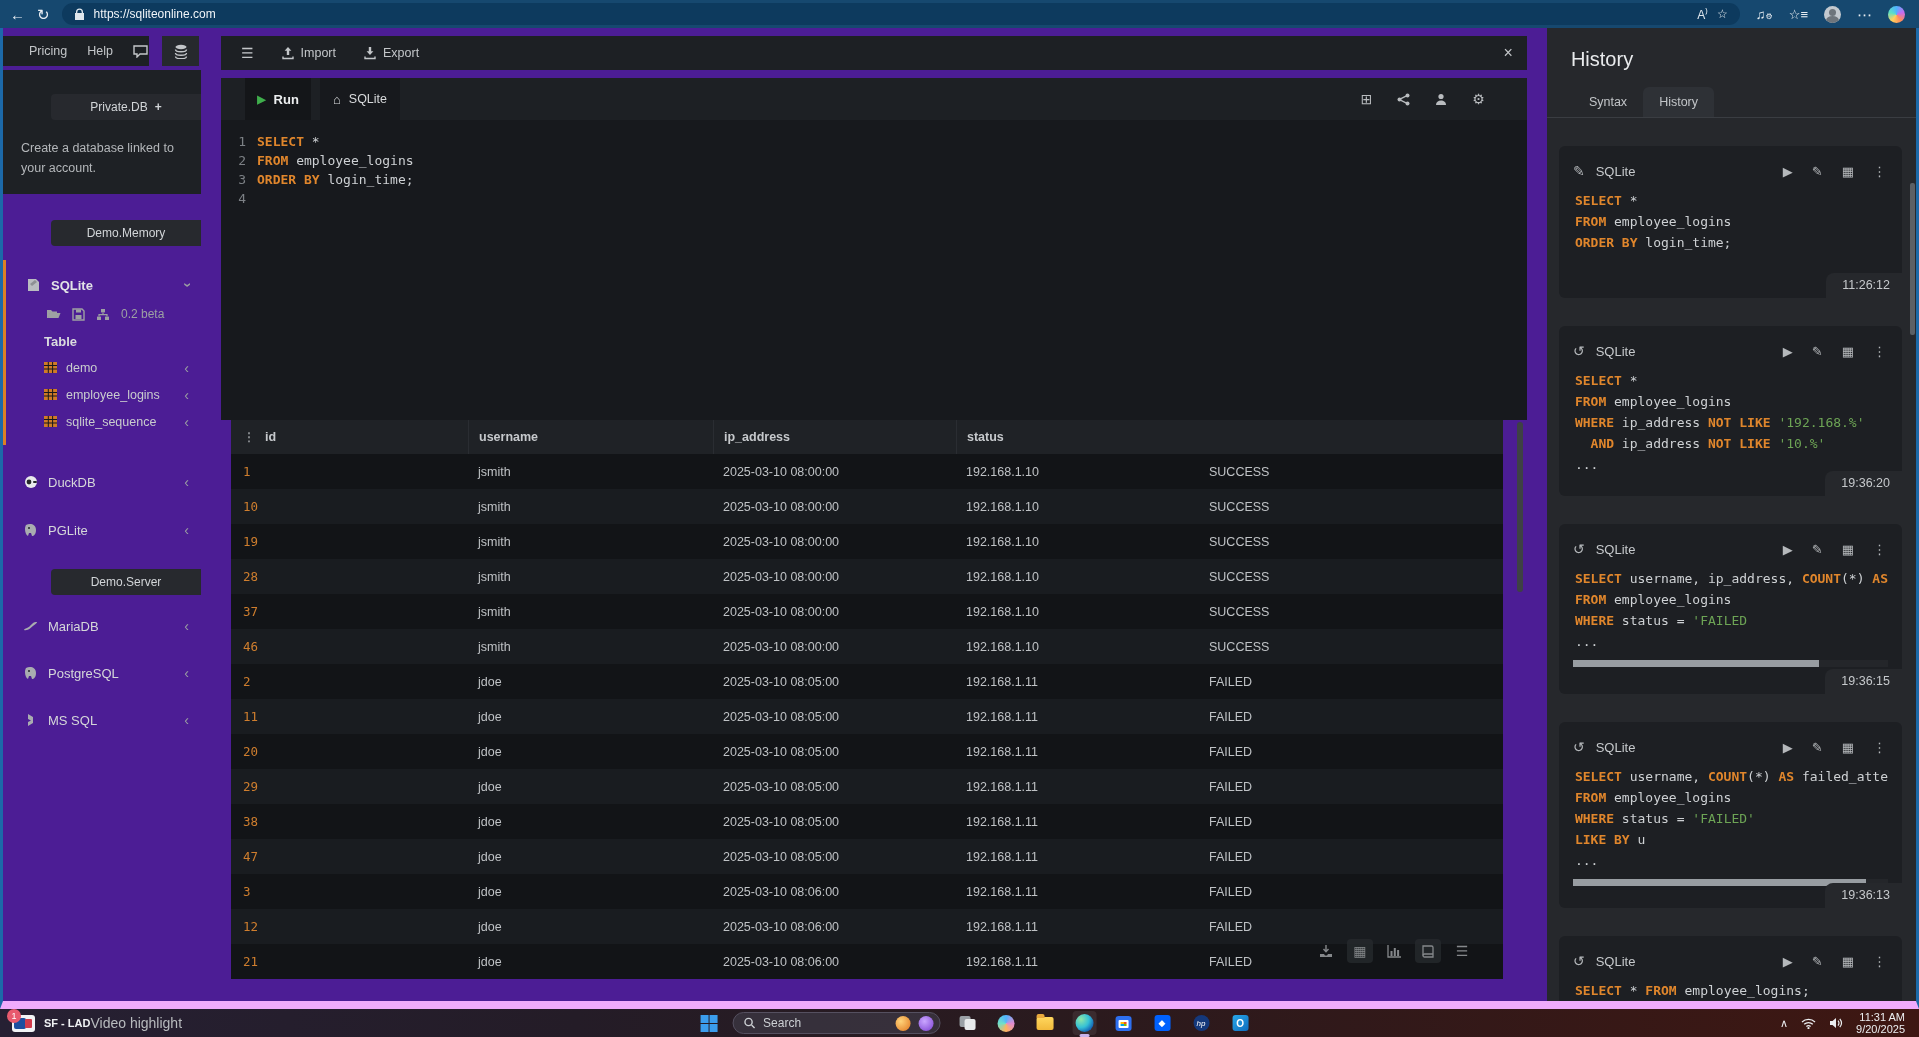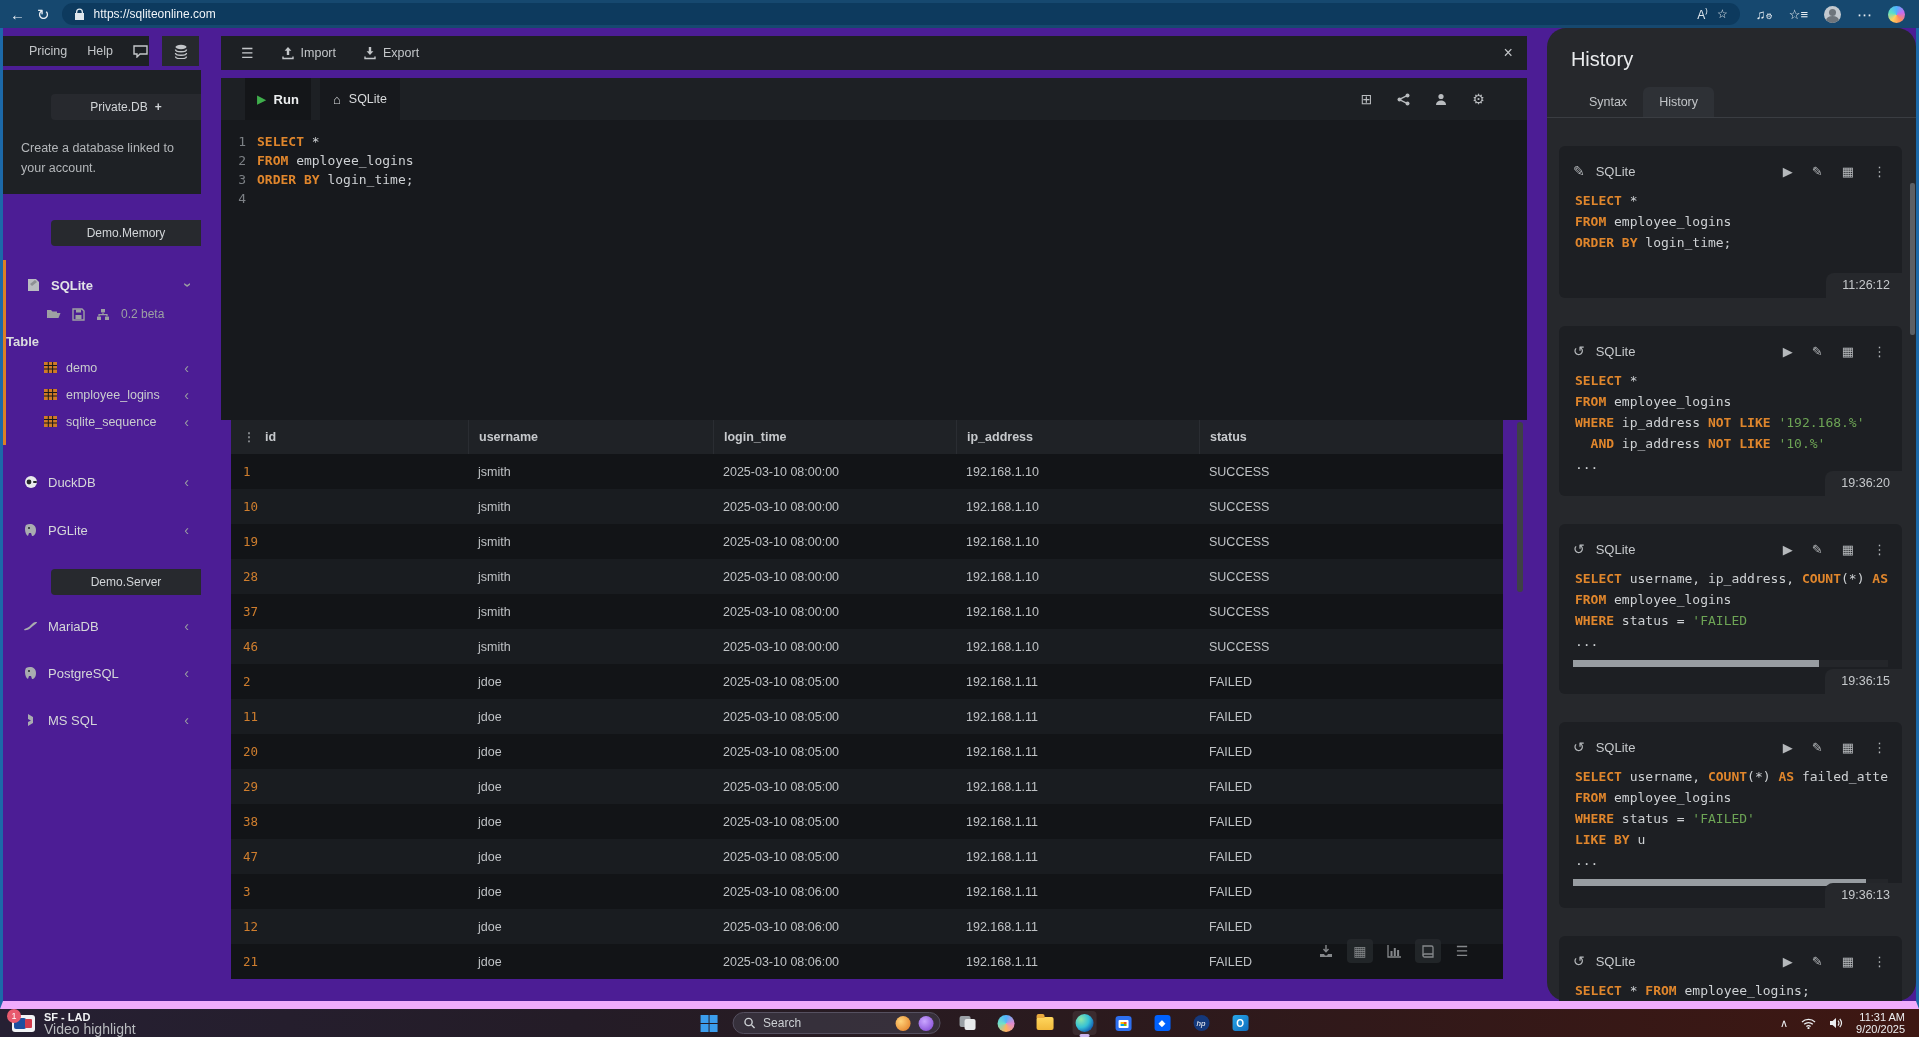--- a/index.html
+++ b/index.html
@@ -30,21 +30,21 @@
   .pdb-block{background:#1e2125;margin-top:4px;padding:24px 0 16px;}
   .side-btn{margin-left:48px;height:26px;background:#27292e;border-radius:4px 0 0 4px;display:flex;align-items:center;justify-content:center;gap:7px;color:#d2d5d8;font-size:12px;cursor:pointer;}
   .pdb-desc{padding:18px 16px 0 18px;color:#b4b7ba;line-height:20px;font-size:12.5px;}
   .demo-mem{margin-top:26px;}
   .sqlite-sec{margin-top:14px;border-left:3px solid #dd7f24;padding:10px 0 10px 0;}
   .eng-row{height:30px;display:flex;align-items:center;gap:10px;padding:0 12px 0 20px;color:#e2e4e6;font-size:13px;font-weight:bold;cursor:pointer;}
   .eng-row.plain{font-weight:normal;color:#d5d7d9;}
   .chev{margin-left:auto;color:#9a9ea2;font-size:14px;}
   .chev-down{display:inline-block;transform:rotate(-90deg);}
   .sub-icons{height:28px;display:flex;align-items:center;gap:11px;padding-left:40px;color:#9da0a3;font-size:12px;}
-  .tbl-label{height:26px;display:flex;align-items:center;font-weight:bold;font-size:13px;color:#dadcde;}
+  .tbl-label{height:26px;display:flex;align-items:center;padding-left:38px;font-weight:bold;font-size:13px;color:#dadcde;}
   .tbl-row{height:27px;display:flex;align-items:center;gap:9px;padding:0 12px 0 38px;color:#c9ccce;cursor:pointer;}
   .duckdb{margin-top:22px;}
   .pglite{margin-top:18px;}
   .demo-srv{margin-top:24px;}
   .mariadb{margin-top:16px;}
   .postgres{margin-top:17px;}
   .mssql{margin-top:17px;}
   .sicon{display:inline-flex;width:15px;justify-content:center;}
 
   
@@ -78,21 +78,21 @@
   .res-cell.c3{flex:0 0 243px;padding-left:10px;}
   .res-cell.c4{flex:1;padding-left:10px;}
   .id-cell{color:#cf7e2e;font-family:"DejaVu Sans Mono",monospace;font-size:12.5px;}
   .grip{color:#8f9296;font-size:12px;cursor:grab;}
   .res-icons{position:absolute;right:28px;bottom:38px;display:flex;gap:8px;align-items:center;}
   .res-icons .ric{width:26px;height:24px;display:flex;align-items:center;justify-content:center;color:#85888b;font-size:14px;cursor:pointer;}
   .res-icons .boxed{background:#26292dcc;border-radius:4px;}
   .v-scroll{position:absolute;right:4px;top:394px;width:6px;height:170px;background:#3e4145;border-radius:3px;cursor:pointer;}
 
   
-  .history{flex:0 0 362px;background:#26282c;display:flex;flex-direction:column;position:relative;min-height:0;border-radius:19px;}
+  .history{flex:0 0 362px;background:#26282c;display:flex;flex-direction:column;position:relative;min-height:0;}
   .hist-title{font-size:20px;color:#e9ebed;padding:20px 0 16px 24px;}
   .hist-tabs{display:flex;padding-left:26px;border-bottom:1px solid #3a3d42;align-items:center;}
   .hist-tab{font-size:12.5px;color:#c2c5c8;padding:8px 16px;cursor:pointer;}
   .hist-tab.active{background:#2e3136;border-radius:6px 6px 0 0;}
   .hist-cards{flex:1;overflow:hidden;padding:28px 14px 0 12px;display:flex;flex-direction:column;gap:28px;}
   .hist-card{background:#1d1f23;border-radius:6px;padding:12px 14px 0;position:relative;flex-shrink:0;}
   .card0{height:152px;} .card1{height:170px;} .card2{height:170px;} .card3{height:186px;} .card4{height:120px;}
   .card-head{display:flex;align-items:center;gap:11px;color:#c6c9cc;font-size:13px;height:26px;}
   .head-ic{font-size:14px;color:#b5b8bb;}
   .head-acts{margin-left:auto;display:flex;gap:19px;padding-right:2px;color:#b5b8bb;font-size:13px;}
@@ -108,21 +108,21 @@
   .tok-s{color:#6da455;}
   .tok-p{color:#ced1d4;}
 
   
   .taskbar{flex:0 0 28px;display:flex;align-items:center;background:linear-gradient(90deg,#262033 0%,#241c27 30%,#2a1a1e 55%,#3e1712 100%);position:relative;color:#e6e8ea;}
   .tb-widget{display:flex;align-items:center;gap:9px;padding-left:12px;width:260px;cursor:pointer;}
   .mlb-icon{width:23px;height:17px;background:#f2f4f6;border-radius:3px;position:relative;flex:0 0 23px;}
   .mlb-icon::before{content:"";position:absolute;left:2px;top:3px;width:12px;height:11px;background:#1d4fa0;border-radius:2px;}
   .mlb-icon::after{content:"";position:absolute;right:3px;top:4px;width:7px;height:9px;background:#d23c4c;border-radius:1px;}
   .badge{position:absolute;top:-6px;left:-5px;width:14px;height:14px;border-radius:50%;background:#e85a6e;color:#fff;font-size:9px;display:flex;align-items:center;justify-content:center;}
-  .tb-texts{display:flex;flex-direction:column;line-height:12px;justify-content:center;}
+  .tb-texts{display:flex;flex-direction:row;line-height:12px;justify-content:center;}
   .tb-line1{font-size:11px;font-weight:bold;color:#f0f2f4;}
   .tb-line2{font-size:14px;color:#b8bbbe;}
   .tb-center{position:absolute;left:50%;top:0;height:100%;transform:translateX(-47%);display:flex;align-items:center;gap:15px;}
   .start-ic{display:grid;grid-template-columns:8px 8px;grid-template-rows:8px 8px;gap:1px;cursor:pointer;}
   .start-ic i{background:#3b9ded;}
   .search-pill{width:208px;height:22px;border-radius:11px;background:#3a3440d9;border:1px solid #555060;display:flex;align-items:center;gap:8px;padding:0 6px 0 10px;cursor:text;}
   .search-pill .txt{font-size:12px;color:#cdd0d4;flex:1;}
   .mini-orb{width:15px;height:15px;border-radius:50%;}
   .orb1{background:radial-gradient(circle at 35% 35%,#ffd37a,#e0761f);}
   .orb2{background:radial-gradient(circle at 40% 35%,#caa6ff,#7b3fd1);}
@@ -384,23 +384,20 @@
 
       <div class="results">
         <div class="res-header">
             <div class="res-cell c0">
               <span class="grip">⋮</span>
               <span>id</span>
             </div>
             <div class="res-cell c1">
               <span>username</span>
             </div>
-            <div class="res-cell c2">
-              <span>login_time</span>
-            </div>
             <div class="res-cell c3">
               <span>ip_address</span>
             </div>
             <div class="res-cell c4">
               <span>status</span>
             </div>
           </div>
         <div>
             <div class="res-row">
               <div class="res-cell c0 id-cell">1</div>

